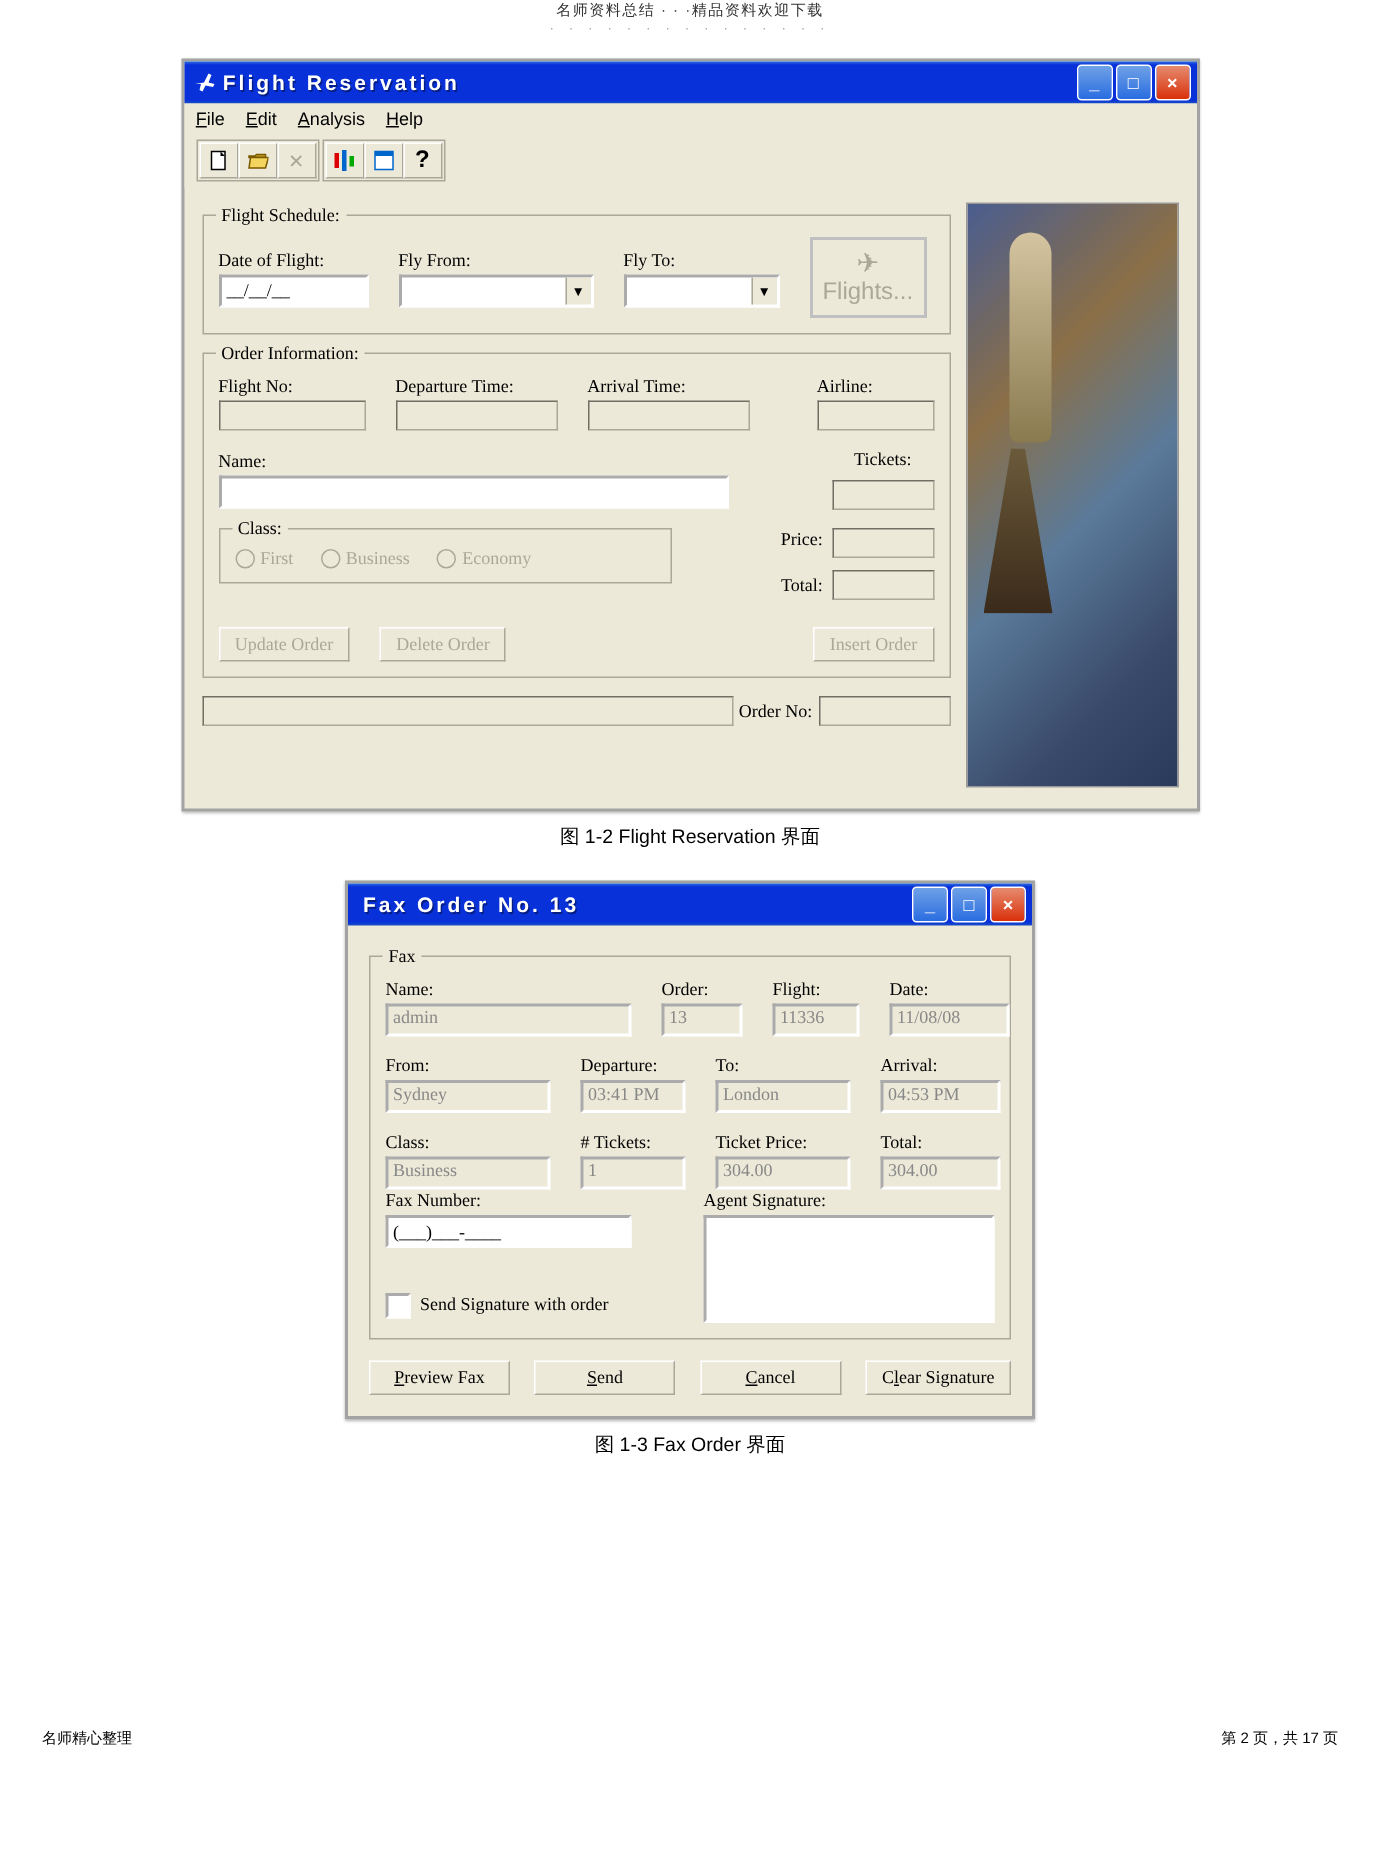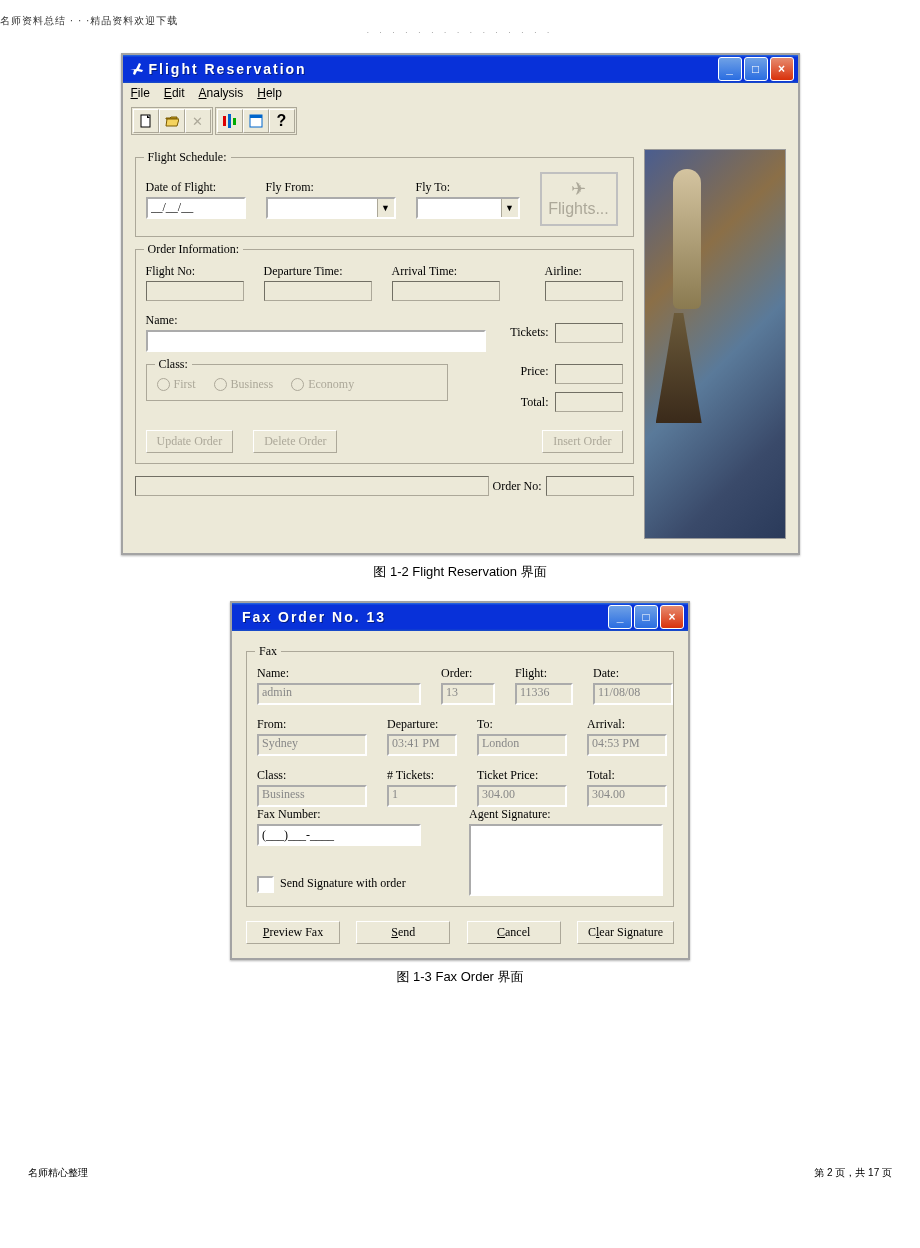--- a/index.html
+++ b/index.html
@@ -1,16 +1,16 @@
 <!DOCTYPE html>
 <html><head>
 <meta charset="utf-8">
 <style>
 body{margin:0;background:#fff;font-family:"Microsoft YaHei",Arial,sans-serif;width:920px}
-.page-header-text{font-size:10px;color:#333;padding-top:14px;letter-spacing:1px}
+.page-header-text{text-align:center;font-size:10px;color:#333;padding-top:0;letter-spacing:1px}
 .dots-row{text-align:center;font-size:8px;color:#999;letter-spacing:4px;margin-top:0}
 .figure-caption{text-align:center;font-size:13px;margin:8px 0 20px}
 .page-footer{display:flex;justify-content:space-between;padding:0 28px 10px;font-size:10px}
 
 .window{border:2px solid #a3a3a3;background:#ece9d8;margin:16px auto 0;box-shadow:0 1px 2px rgba(0,0,0,.3)}
 .window.w1{width:675px}
 .window.w2{width:456px}
 
 .titlebar{background:linear-gradient(#2a6de1,#0831d9 8%,#0831d9 92%,#1c50c4);height:28px;display:flex;align-items:center;padding:0 4px;color:#fff}
 .titlebar .ticon{width:16px;height:16px;margin:0 4px 0 2px;display:inline-block}
@@ -175,21 +175,21 @@
           <div class="field" style="margin-left:auto">
               <span class="lbl">Airline:</span>
               <div class="txt-input sunken w70"></div>
             </div>
         </div>
         <div class="row" style="margin-top:12px;align-items:center">
           <div class="field">
               <span class="lbl">Name:</span>
               <input type="text" class="txt-input w330" style="">
             </div>
-          <div class="field" style="margin-left:auto;flex-direction:row;align-items:center;gap:6px">
+          <div class="field" style="margin-left:auto;flex-direction:column;align-items:center;gap:6px">
               <span class="lbl">Tickets:</span>
               <div class="txt-input sunken w60"></div>
             </div>
         </div>
         <div class="row" style="margin-top:12px;align-items:flex-start">
           <div class="groupbox" style="margin:0;flex:0 0 280px;padding:10px 10px 8px">
             <div class="legend">Class:</div>
             <div class="radio-row">
               <label class="radio disabled">
                   <span class="radio-dot"></span>

